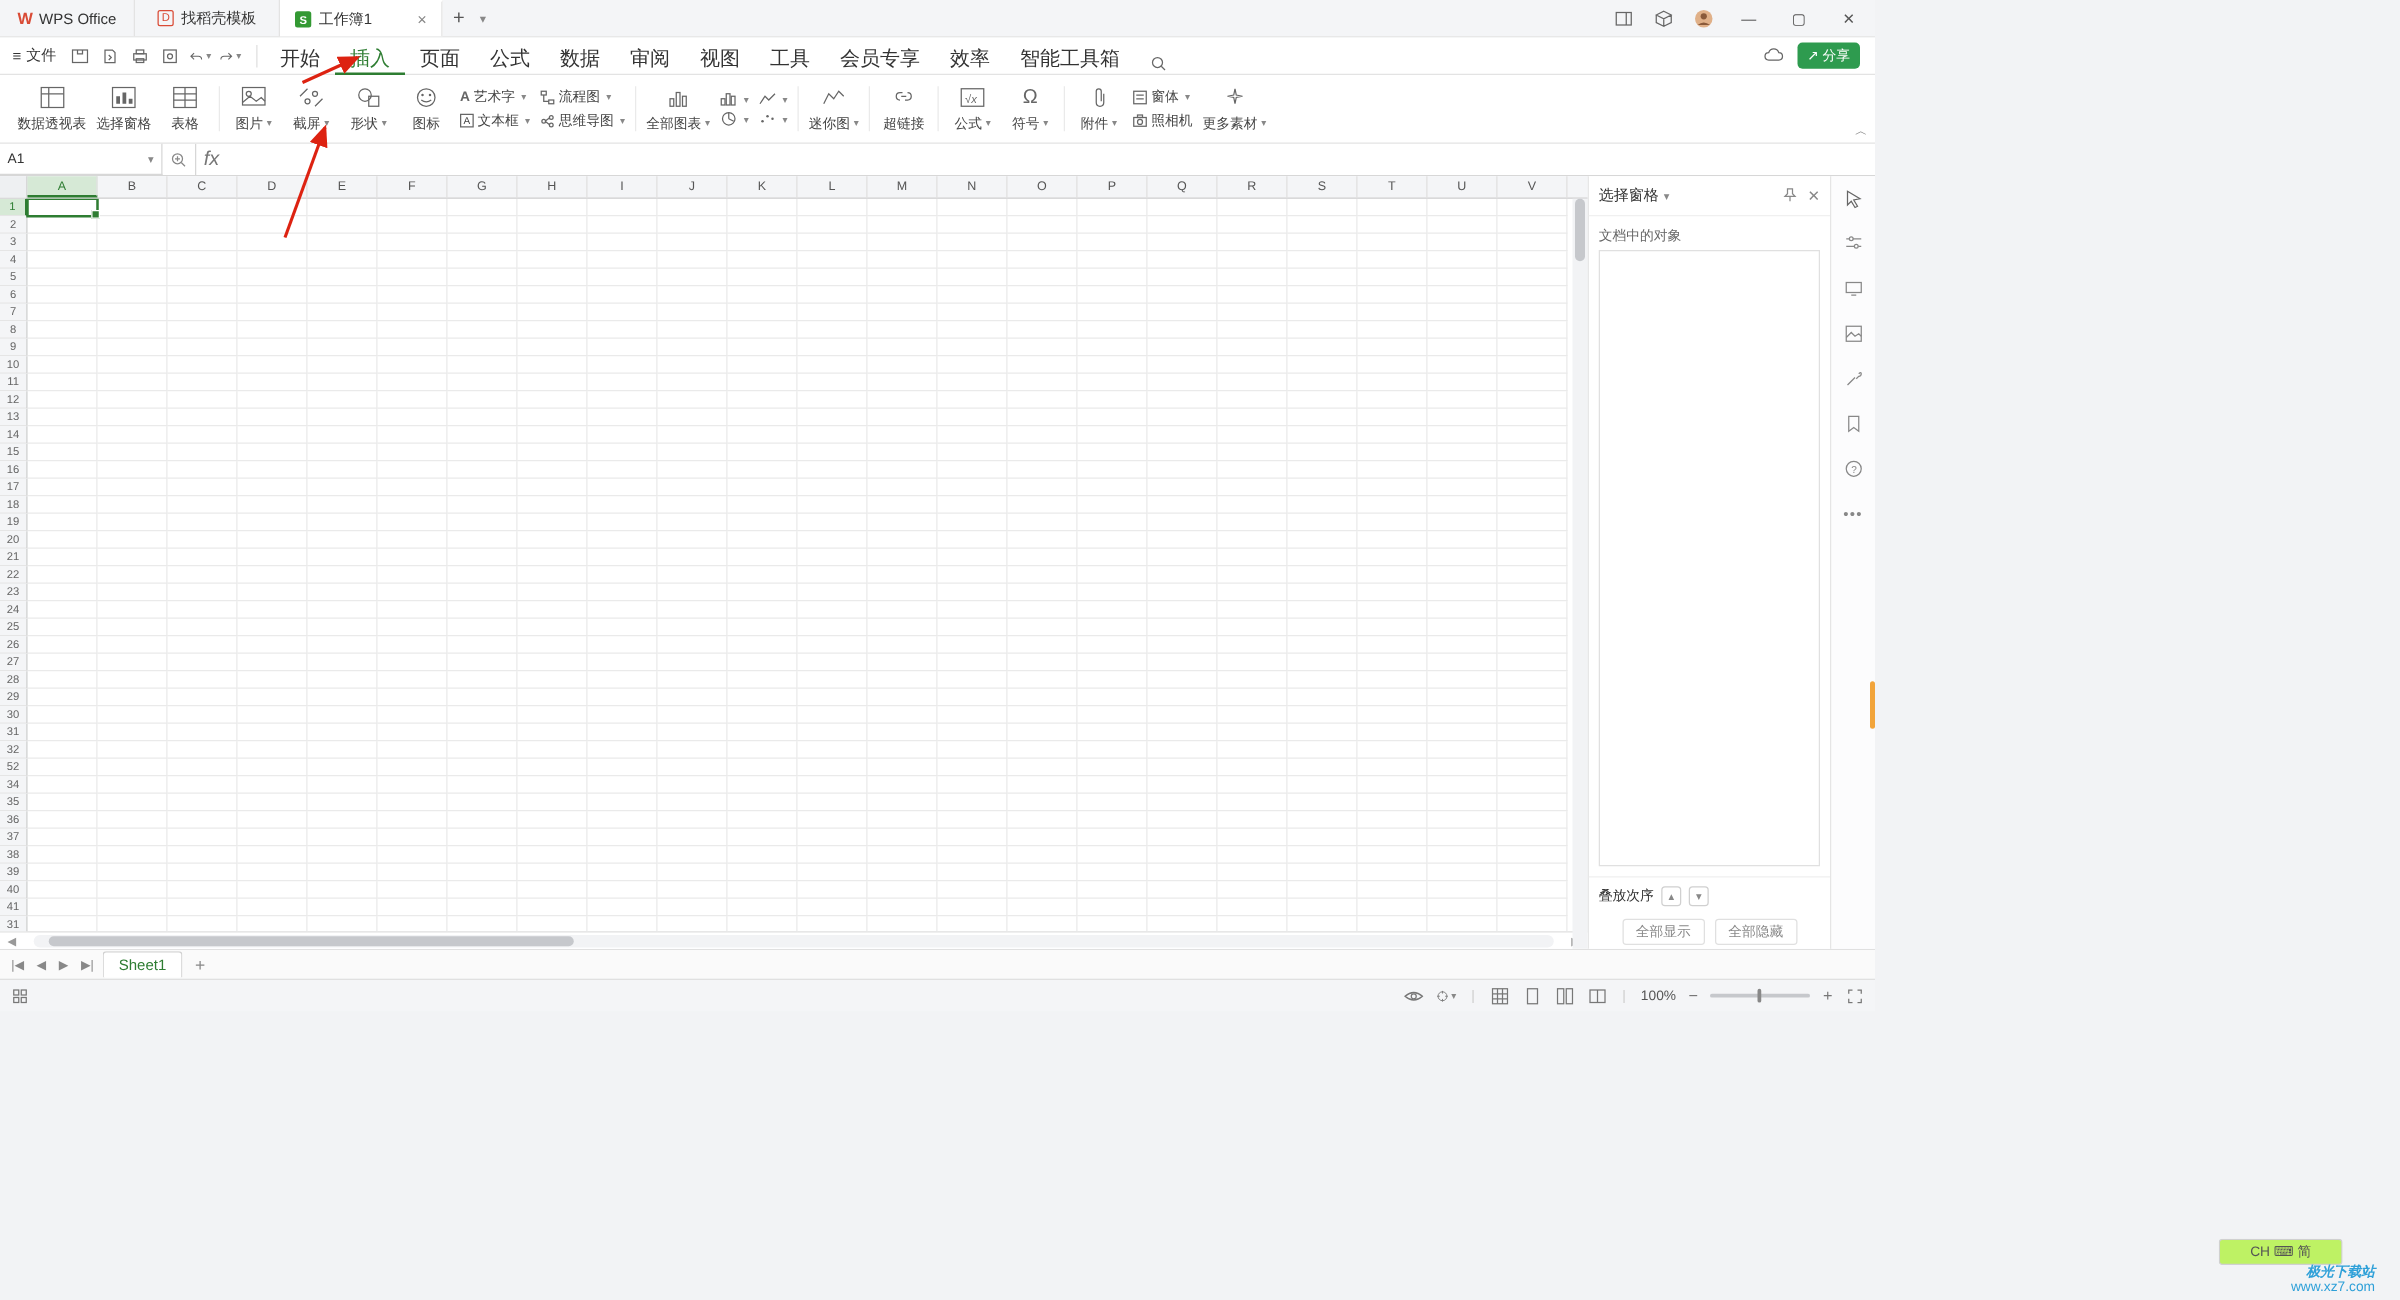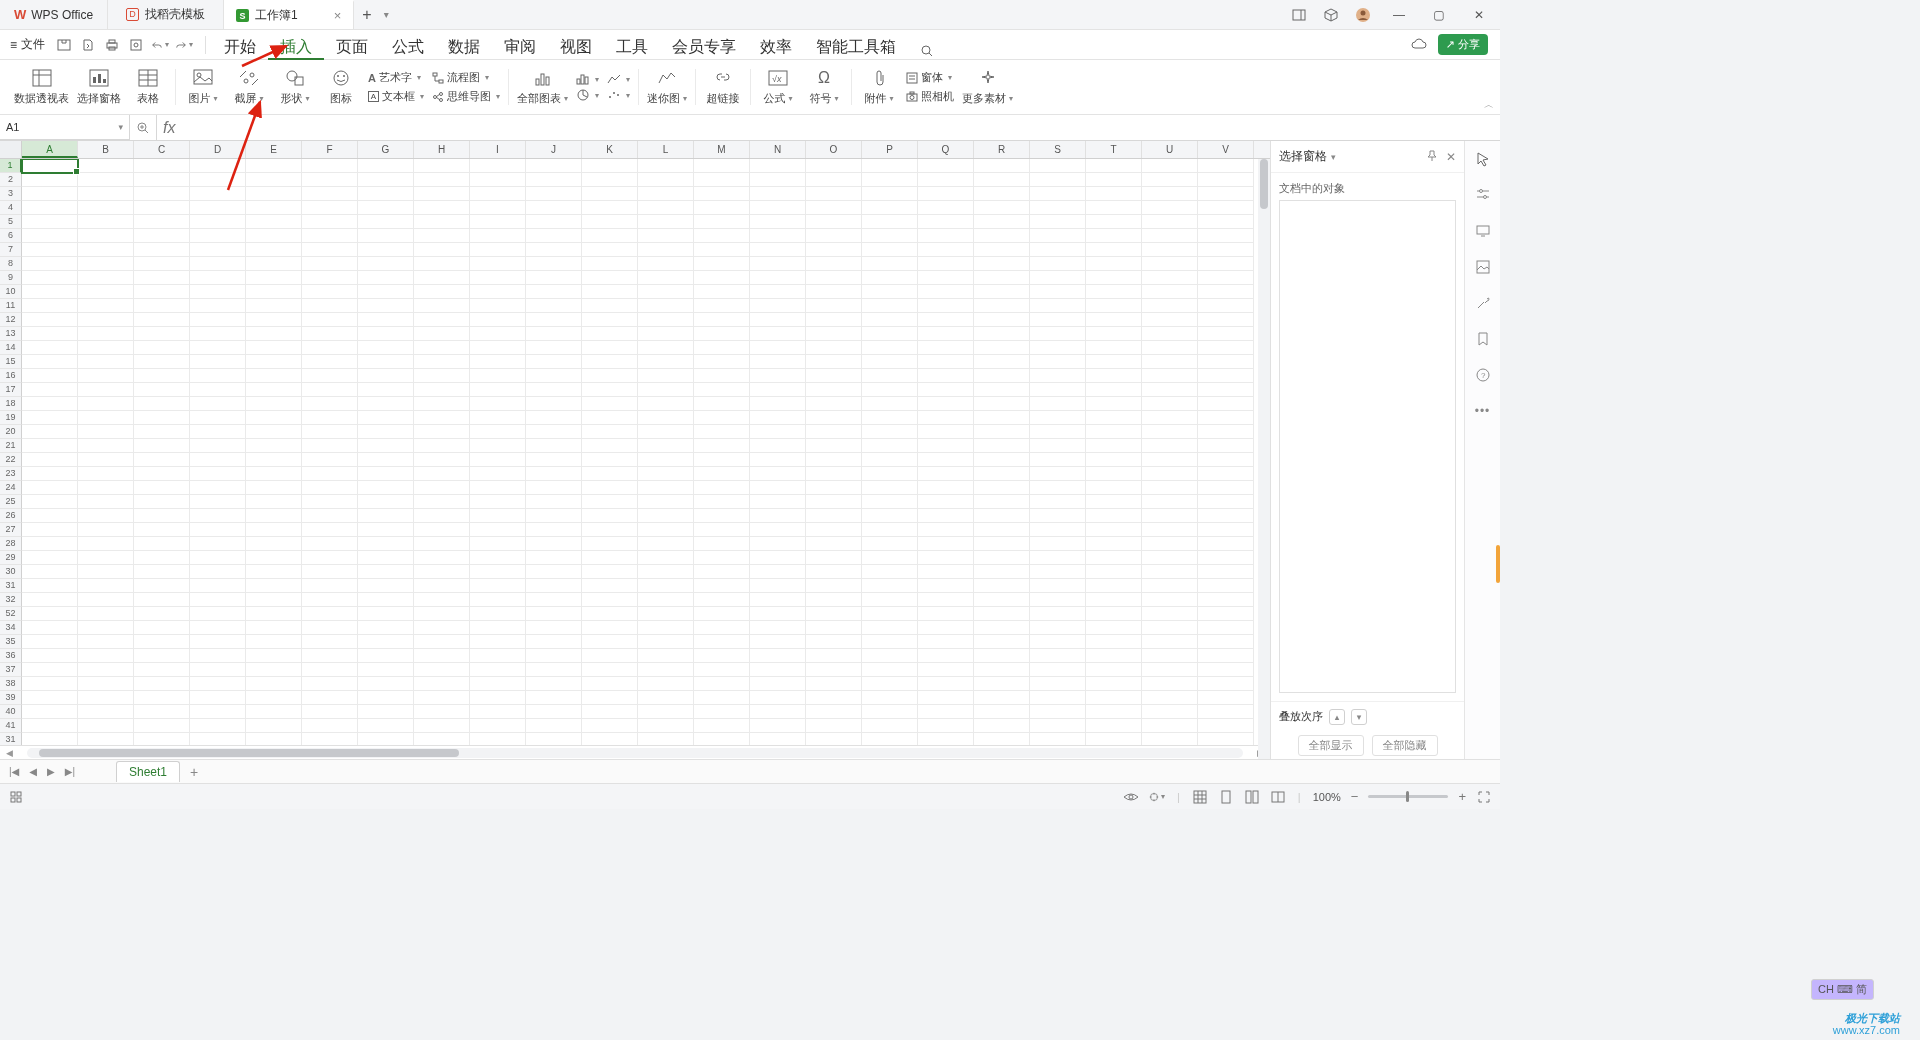--- a/index.html
+++ b/index.html
@@ -88,31 +88,31 @@
   .sp-foot span { border: 1px solid #e0e0e0; border-radius: 3px; padding: 2px 10px; }
 
   
   .right-rail { width: 36px; border-left: 1px solid #e5e5e5; background: #fcfcfd; display: flex; flex-direction: column; align-items: center; padding-top: 8px; gap: 16px; }
   .rail-ico { width: 20px; height: 20px; color: #777; display: flex; align-items: center; justify-content: center; }
   .rail-accent { position: absolute; right: 0; top: 404px; width: 4px; height: 38px; background: #f2a43a; border-radius: 2px; }
 
   
   .sheet-row { height: 24px; background: #fafafa; display: flex; align-items: center; border-top: 1px solid #e0e0e0; padding: 0 6px; gap: 4px; font-size: 12px; }
   .sheet-nav { color: #888; padding: 0 3px; font-size: 10px; }
-  .sheet-tab { padding: 3px 12px; background: #fff; border: 1px solid #d0d0d0; border-bottom: none; border-radius: 3px 3px 0 0; color: #2e7d32; font-weight: 500; margin-left: 34px; }
+  .sheet-tab { padding: 3px 12px; background: #fff; border: 1px solid #d0d0d0; border-bottom: none; border-radius: 3px 3px 0 0; color: #2e7d32; font-weight: 500; }
   .sheet-add { color: #888; font-size: 14px; padding: 0 6px; }
 
   
   .status-bar { height: 26px; background: #f4f5f7; display: flex; align-items: center; border-top: 1px solid #e0e0e0; padding: 0 8px; font-size: 11px; color: #555; }
   .status-left { display: flex; align-items: center; gap: 6px; }
   .status-right { margin-left: auto; display: flex; align-items: center; gap: 10px; }
   .sr-ico { width: 16px; height: 16px; display: inline-flex; align-items: center; justify-content: center; color: #666; }
   .zoom-slider { width: 80px; height: 3px; background: #c6c8cc; position: relative; border-radius: 2px; }
   .zoom-slider::after { content: ""; position: absolute; left: 38px; top: -4px; width: 3px; height: 11px; background: #888; border-radius: 2px; }
-  .ime-box { border: 1px solid #d0d0d0; border-radius: 3px; padding: 2px 6px; background: #c4b5fd; position: fixed; right: 46px; bottom: 40px; font-size: 11px; color: #555; }
+  .ime-box { border: 1px solid #d0d0d0; border-radius: 3px; padding: 2px 24px; background: #bef264; position: fixed; right: 46px; bottom: 28px; font-size: 11px; color: #555; }
   .watermark { position: fixed; right: 20px; bottom: 4px; font-size: 11px; color: #2fa0d8; display: flex; flex-direction: column; align-items: flex-end; line-height: 12px; }
   .watermark .w1 { font-style: italic; font-weight: bold; }
 
   
   .arrow { position: absolute; pointer-events: none; z-index: 50; }
 
   svg { display: block; }
 
   .collapse-btn { position: absolute; right: 6px; bottom: 2px; color: #888; font-size: 10px; }
 </style>

